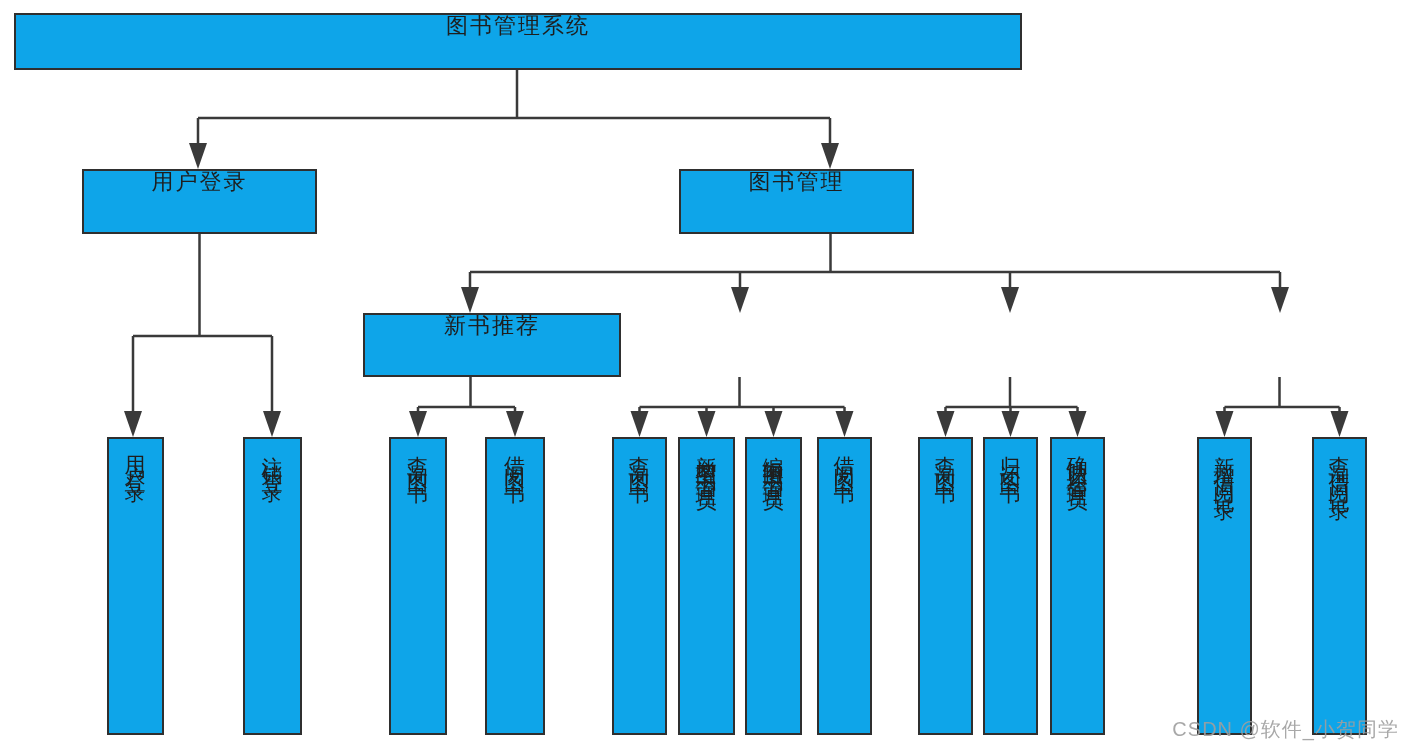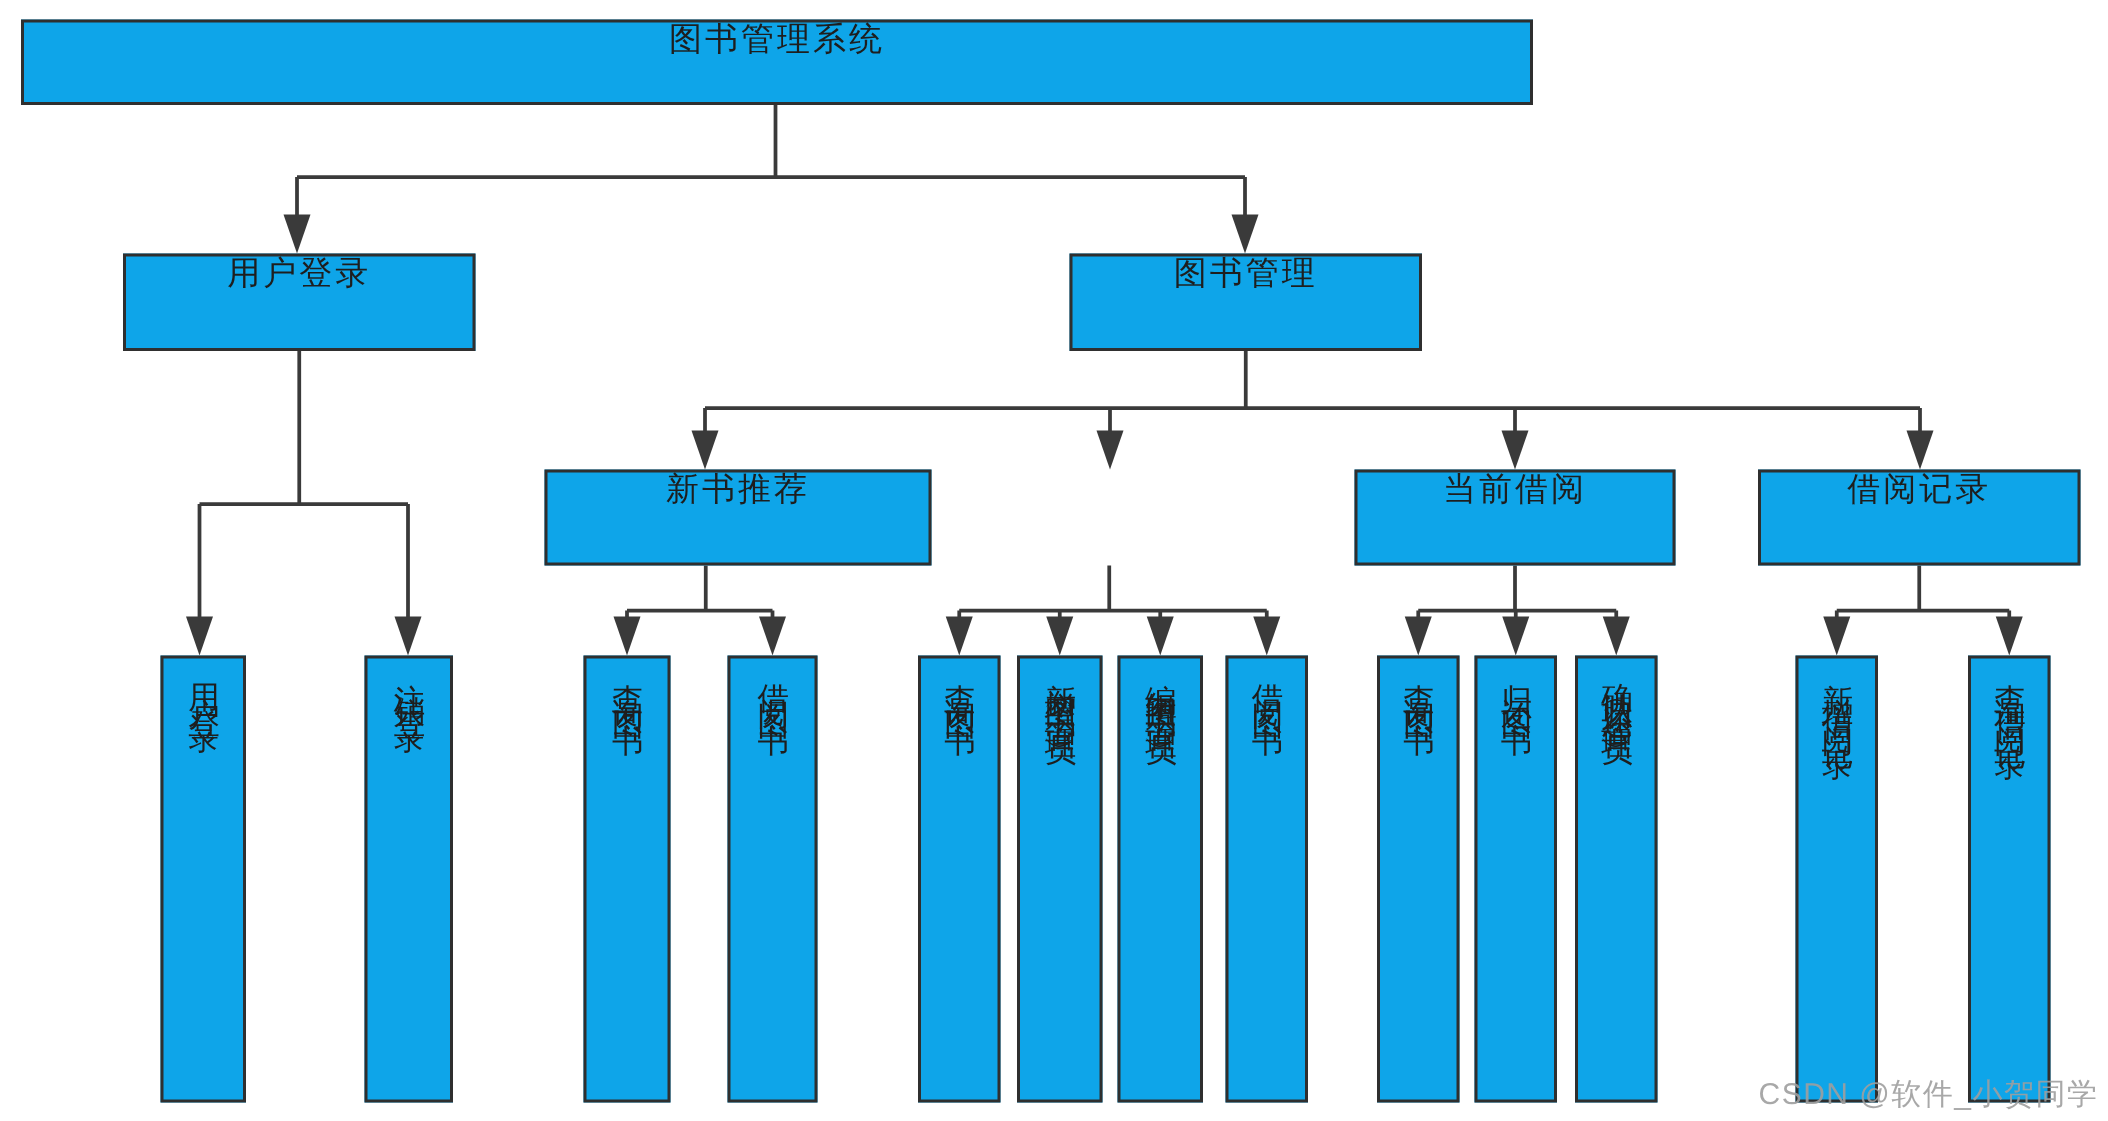--- a/index.html
+++ b/index.html
@@ -102,32 +102,26 @@
     </g>
   </svg>
 
   <div class="box" style="left:14px; top:13px; width:1008px; height:57px;">
     <span class="hlabel">图书管理系统</span>
   </div>
 
   <div class="box" style="left:82px; top:169px; width:235px; height:65px;">
     <span class="hlabel">用户登录</span>
   </div>
-  <div class="box" style="left:713px; top:169px; width:235px; height:65px;">
+  <div class="box" style="left:679px; top:169px; width:235px; height:65px;">
     <span class="hlabel">图书管理</span>
   </div>
 
   <div class="box" style="left:363px; top:313px; width:258px; height:64px;">
     <span class="hlabel">新书推荐</span>
-  </div>
-  <div class="box" style="left:903px; top:313px; width:214px; height:64px;">
-    <span class="hlabel">当前借阅</span>
-  </div>
-  <div class="box" style="left:1172px; top:313px; width:215px; height:64px;">
-    <span class="hlabel">借阅记录</span>
   </div>
 
   <div class="box" style="left:107px; top:437px; width:57px; height:298px;">
     <span class="vtext">用户登录</span>
   </div>
   <div class="box" style="left:243px; top:437px; width:59px; height:298px;">
     <span class="vtext">注销登录</span>
   </div>
   <div class="box" style="left:389px; top:437px; width:58px; height:298px;">
     <span class="vtext">查询图书</span>

